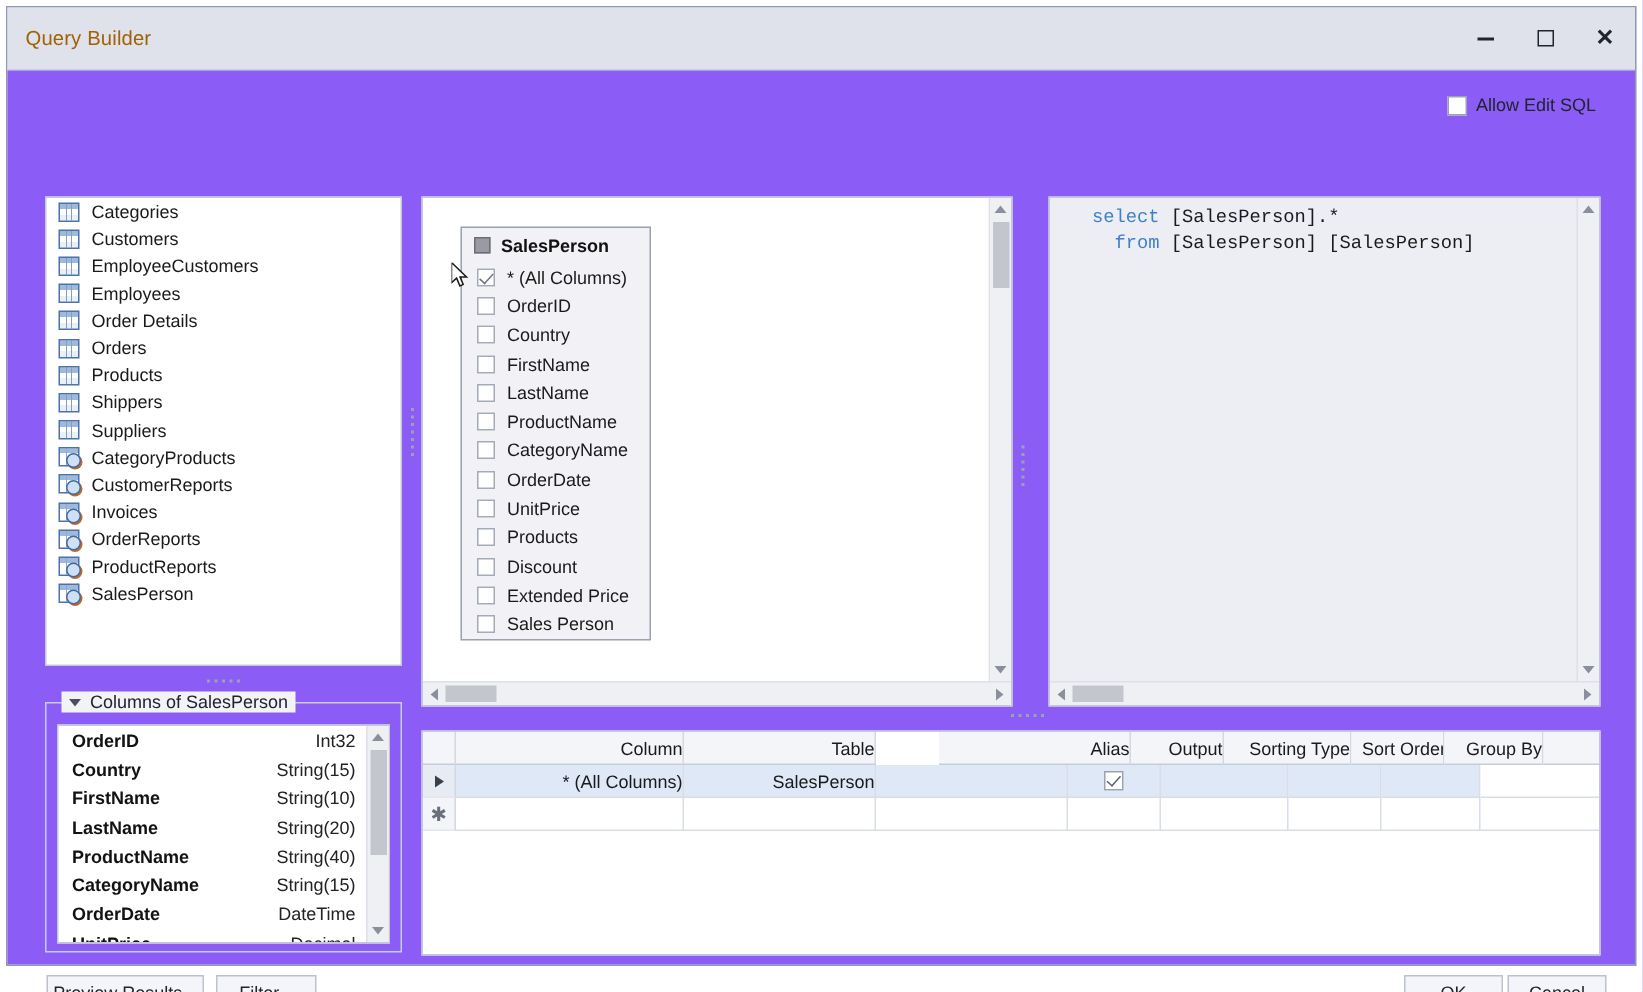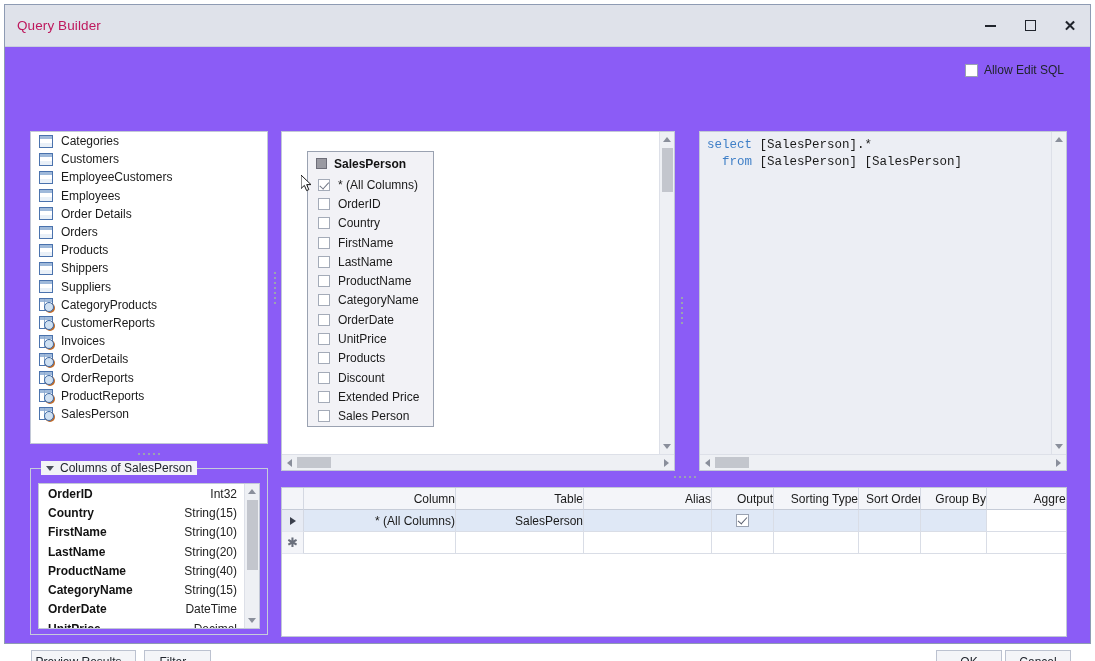--- a/index.html
+++ b/index.html
@@ -28,21 +28,21 @@
     height: 42px;
     background: #dfe2ea;
     border-bottom: 1px solid #c8cedd;
     display: flex;
     align-items: center;
     flex: none;
   }
   #title-text {
     padding-left: 12px;
     font-size: 13.5px;
-    color: #be185d;
+    color: #a16207;
     letter-spacing: .1px;
   }
   #win-btns { margin-left: auto; display: flex; height: 100%; }
   .win-btn {
     width: 40px; height: 100%;
     display: flex; align-items: center; justify-content: center;
     color: #20242c;
   }
   .glyph-min { width: 11px; height: 2px; background: #20242c; }
   .glyph-max { width: 11px; height: 11px; border: 1.6px solid #20242c; }
@@ -296,21 +296,21 @@
     flex: 1;
     padding: 5px 7px;
     font-family: "Liberation Mono", monospace;
     font-size: 12.5px;
     line-height: 17px;
     white-space: pre;
     color: #1a1a1a;
     background: #eceef4;
     overflow: hidden;
   }
-  .kw { color: #3f7fc7; }
+  .kw { color: #3f7fc7; margin-left: 21px; }
   #sql-hscroll { display: flex; align-items: center; height: 16px; background: #eef0f4; border-top: 1px solid #dde0e8; }
 
   
   #grid {
     position: absolute;
     left: 276px; top: 440px;
     width: 786px; height: 150px;
     background: #ffffff;
     border: 1px solid #c2c8d6;
     overflow: hidden;
@@ -441,24 +441,20 @@
         <div class="obj-item">
           <span class="ico ico-view"></span>
           <span>CustomerReports</span>
         </div>
         <div class="obj-item">
           <span class="ico ico-view"></span>
           <span>Invoices</span>
         </div>
         <div class="obj-item">
           <span class="ico ico-view"></span>
-          <span>OrderDetails</span>
-        </div>
-        <div class="obj-item">
-          <span class="ico ico-view"></span>
           <span>OrderReports</span>
         </div>
         <div class="obj-item">
           <span class="ico ico-view"></span>
           <span>ProductReports</span>
         </div>
         <div class="obj-item">
           <span class="ico ico-view"></span>
           <span>SalesPerson</span>
         </div>
@@ -667,21 +663,21 @@
             <span class="ar-rt"></span>
           </div>
       </div>
     </div>
 
     <div id="grid">
       <div class="grid-row" id="grid-head">
           <div class="rowhdr"></div>
           <div class="gcell" style="width: 152px; flex: 0 0 auto;">Column</div>
           <div class="gcell" style="width: 128px; flex: 0 0 auto;">Table</div>
-          <div class="gcell" style="width: 128px; flex: 0 0 auto;">Alias</div>
+          <div class="gcell" style="width: 128px; flex: 0 0 auto; margin-left: 42px;">Alias</div>
           <div class="gcell" style="width: 62px; flex: 0 0 auto;">Output</div>
           <div class="gcell" style="width: 85px; flex: 0 0 auto;">Sorting Type</div>
           <div class="gcell" style="width: 62px; flex: 0 0 auto;">Sort Order</div>
           <div class="gcell" style="width: 66px; flex: 0 0 auto;">Group By</div>
           <div class="gcell" style="width: 103px; flex: 0 0 auto;">Aggregate</div>
         </div>
       <div id="grid-body">
           <div class="grid-row drow sel">
             <div class="rowhdr">
               <span class="tri-right"></span>

